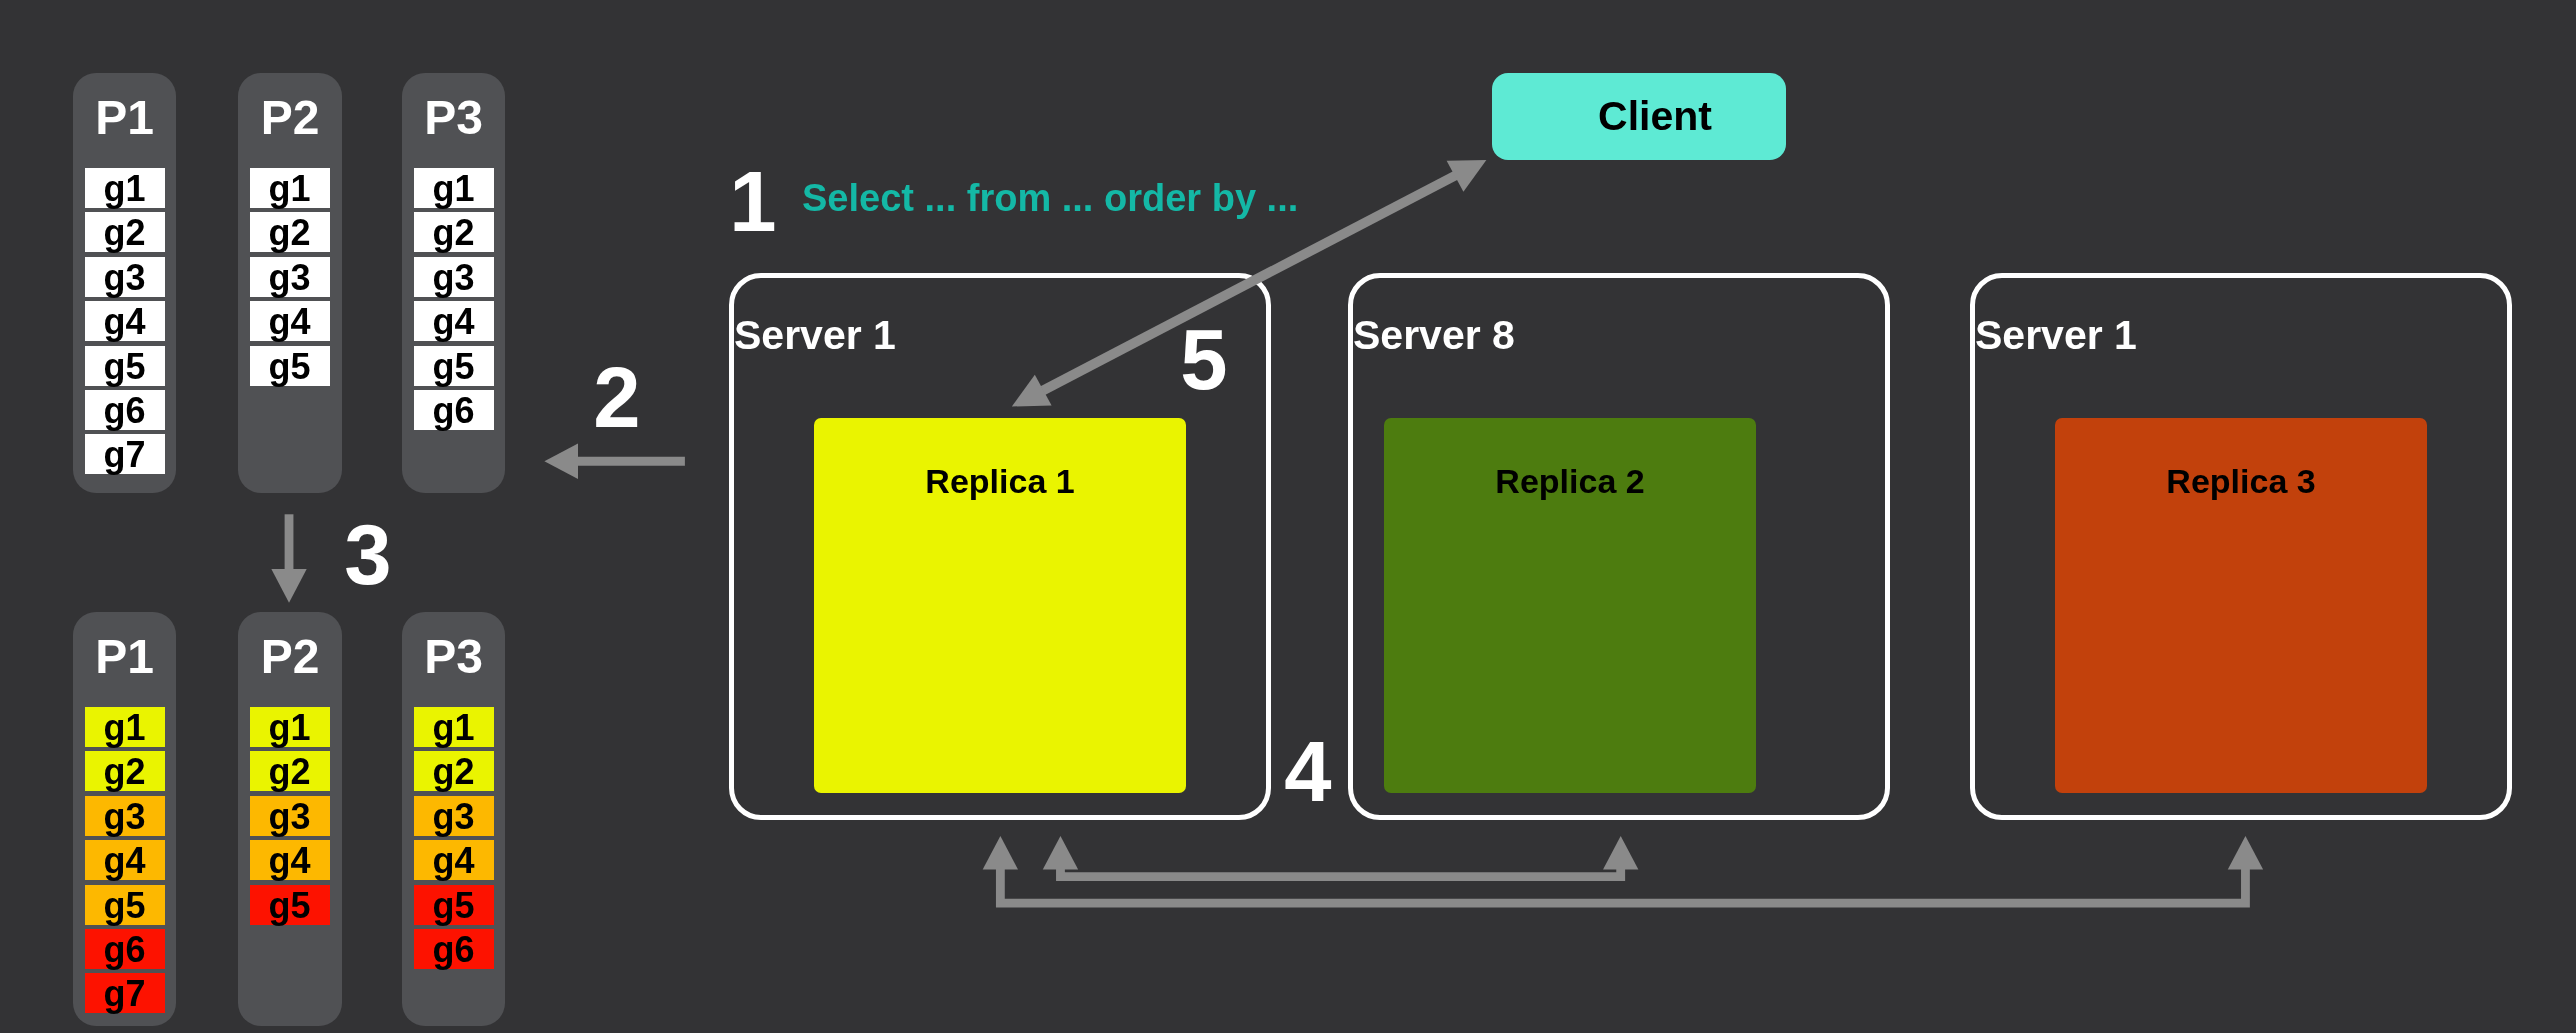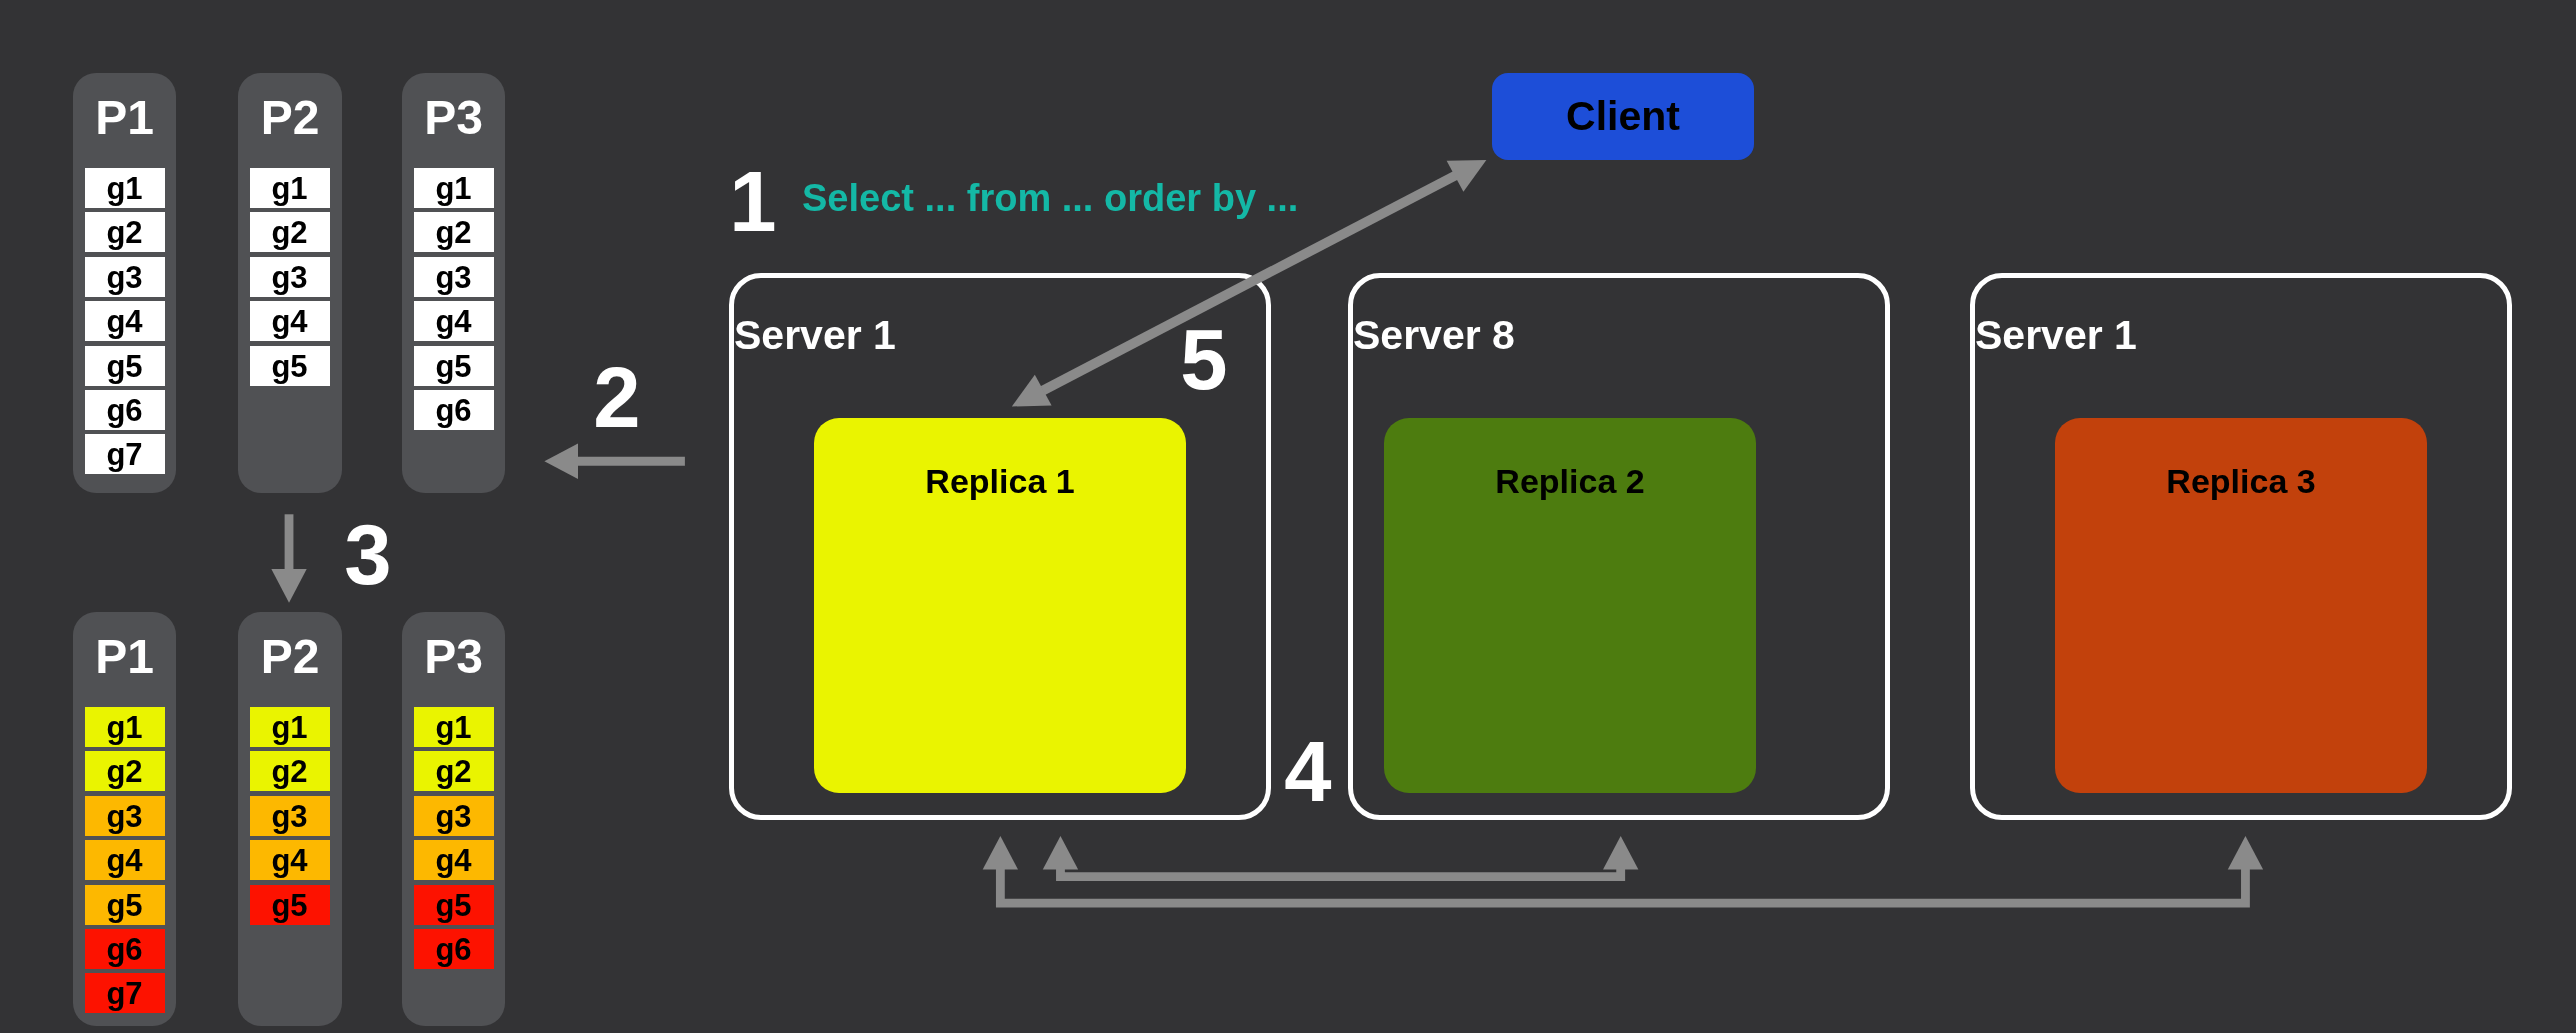--- a/index.html
+++ b/index.html
@@ -8,25 +8,25 @@
     width:2576px;height:1033px;
     background:var(--bg,#333335);
     overflow:hidden;
     font-family:"Liberation Sans","DejaVu Sans",sans-serif;
     font-weight:700;
   }
   
   .pcol{position:absolute;border-radius:23px;background:var(--col,#505154);}
   .phead{text-align:center;margin-top:19.4px;font-size:48px;line-height:51px;color:#ffffff;}
   .cells{position:absolute;left:11.5px;top:95px;width:80px;display:flex;flex-direction:column;gap:4.4px;}
-  .cell{height:40px;background:#fff;color:#000;font-size:31px;line-height:41px;text-align:center;}
+  .cell{height:40px;background:#fff;color:#000;font-size:36px;line-height:41px;text-align:center;}
   
   .server{position:absolute;top:273px;width:542px;height:547px;border:5.3px solid #ffffff;border-radius:32px;box-sizing:border-box;}
   .server-label{text-align:left;margin-top:34px;font-size:41px;color:#ffffff;}
-  .replica{position:absolute;top:418px;width:372px;height:375px;border-radius:25px;}
+  .replica{position:absolute;top:418px;width:372px;height:375px;border-radius:7px;}
   .replica-label{text-align:center;padding-top:44px;font-size:34px;color:#000;}
   
   .client{position:absolute;left:1492px;top:73px;width:262px;height:87px;border-radius:16px;
           display:flex;align-items:center;justify-content:center;font-size:41px;color:#000;}
   
   .bignum{position:absolute;width:88px;text-align:center;font-size:85px;line-height:85px;color:#ffffff;}
   .query-text{position:absolute;left:802px;top:177px;font-size:38px;line-height:42px;color:#14b8a6;white-space:nowrap;}
   svg.arrows{position:absolute;left:0;top:0;pointer-events:none;}
 </style>
 </head>
@@ -115,21 +115,21 @@
   <div class="replica" style="left: 814px; background: rgb(234, 244, 0);">
     <div class="replica-label">Replica 1</div>
   </div>
   <div class="replica" style="left: 1384px; background: #4d7c0f;">
     <div class="replica-label">Replica 2</div>
   </div>
   <div class="replica" style="left: 2055px; background: #c2410c;">
     <div class="replica-label">Replica 3</div>
   </div>
 
-  <div class="client" style="background: #1d4ed8;">
+  <div class="client" style="background: #5eead4; padding-left: 32px;">
     <span>Client</span>
   </div>
 
   <div class="bignum" style="left:709px;top:159px">1</div>
   <div class="query-text">Select ... from ... order by ...</div>
   <div class="bignum" style="left:573px;top:355px">2</div>
   <div class="bignum" style="left:324px;top:512px">3</div>
   <div class="bignum" style="left:1264px;top:729px">4</div>
   <div class="bignum" style="left:1160px;top:317px">5</div>
 

